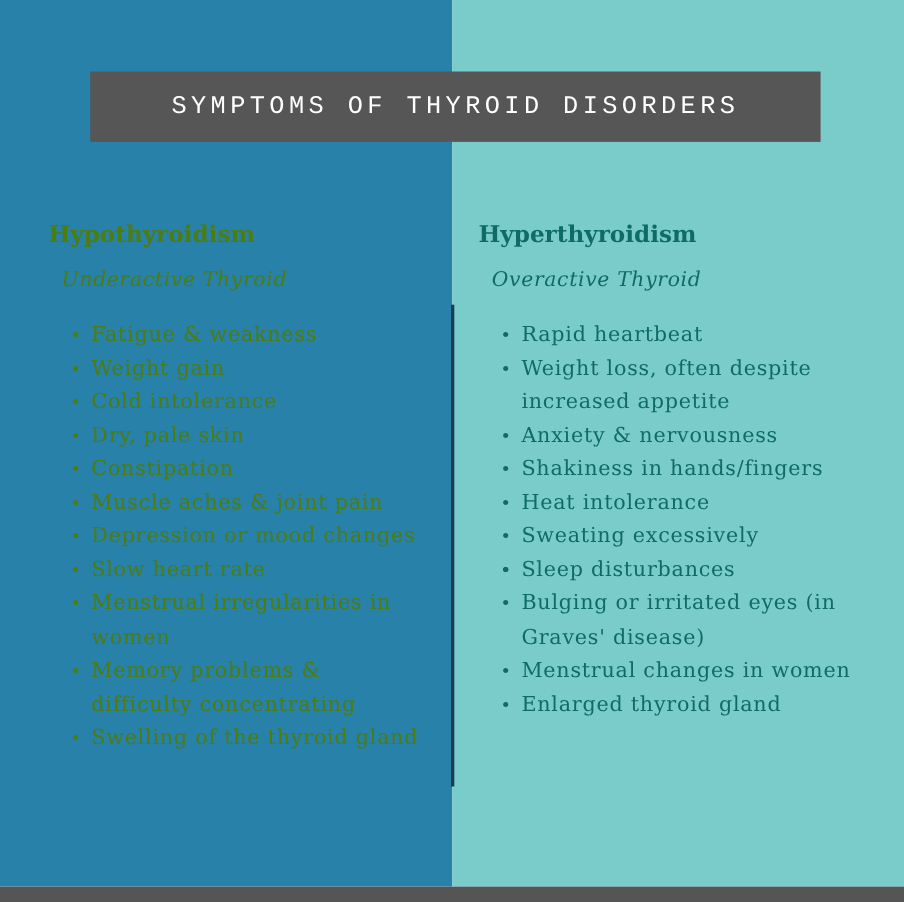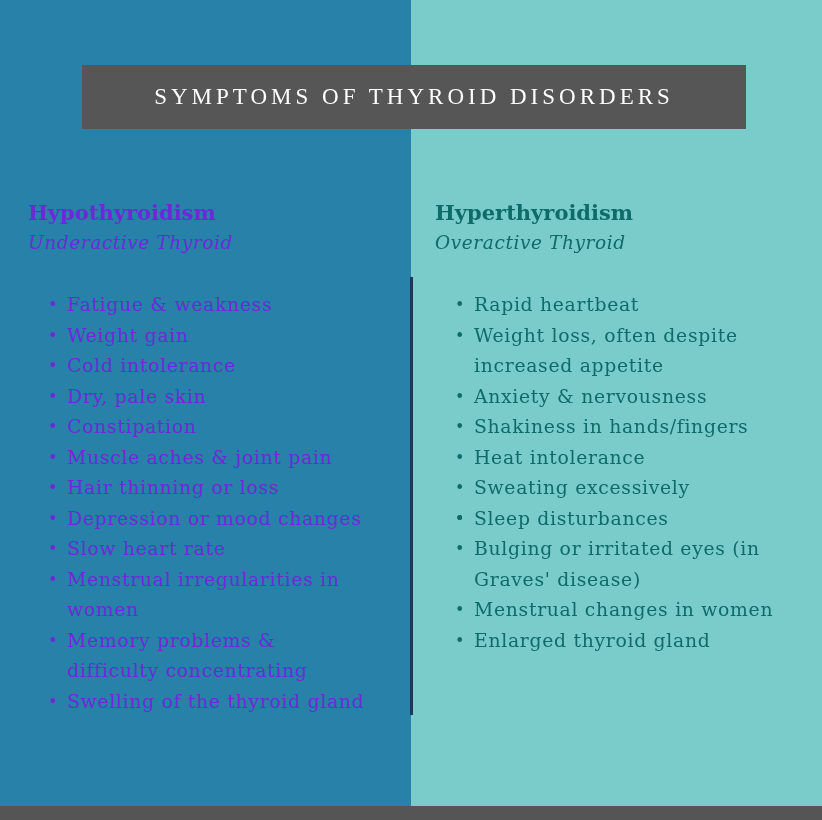--- a/index.html
+++ b/index.html
@@ -18,36 +18,36 @@
     .footer-bar {
       position: absolute; left: 0; top: 806px; width: 822px; height: 14px;
       background: #565556;
     }
     .title-box {
       position: absolute; left: 82px; top: 65px; width: 664px; height: 64px;
       background: #575657;
       display: flex; align-items: center; justify-content: center;
     }
     .title-text {
-      color: #ffffff; font-family: Liberation Serif, serif;
+      color: #ffffff; font-family: Liberation Mono, monospace;
       font-size: 23px; letter-spacing: 4px; white-space: nowrap; text-align: center;
     }
     .divider {
       position: absolute; left: 410px; top: 277px; width: 3px; height: 438px;
       background: #1b3a55;
     }
     .col { position: absolute; top: 198px; }
-    .col-left { left: 28px; width: 375px; color: #6d28d9; }
+    .col-left { left: 44px; width: 375px; color: #4d7c0f; }
     .col-right { left: 435px; width: 375px; color: #0e6b68; }
     .col h2 {
       margin: 0; font-size: 21px; font-weight: bold; line-height: 30px;
       font-family: "DejaVu Serif", serif;
     }
     .col .sub {
-      margin: 0; font-size: 18.5px; font-style: italic; line-height: 30px;
+      margin: 12px; font-size: 18.5px; font-style: italic; line-height: 30px;
       letter-spacing: 0.6px;
     }
     ul.list {
       list-style: none; margin: 0; padding: 0;
       position: absolute; top: 92px;
     }
     .col-left ul.list { left: 20px; }
     .col-right ul.list { left: 20px; }
     ul.list li {
       position: relative; padding-left: 19px;
@@ -74,21 +74,21 @@
 <div class="col col-left">
   <h2>Hypothyroidism</h2>
   <p class="sub">Underactive Thyroid</p>
   <ul class="list">
     <li><span class="bullet">•</span><span>Fatigue &amp; weakness</span></li>
     <li><span class="bullet">•</span><span>Weight gain</span></li>
     <li><span class="bullet">•</span><span>Cold intolerance</span></li>
     <li><span class="bullet">•</span><span>Dry, pale skin</span></li>
     <li><span class="bullet">•</span><span>Constipation</span></li>
     <li><span class="bullet">•</span><span>Muscle aches &amp; joint pain</span></li>
-    <li><span class="bullet">•</span><span>Hair thinning or loss</span></li>
+    <li><span class="bullet">•</span></li>
     <li><span class="bullet">•</span><span>Depression or mood changes</span></li>
     <li><span class="bullet">•</span><span>Slow heart rate</span></li>
     <li><span class="bullet">•</span><span>Menstrual irregularities in
 women</span></li>
     <li><span class="bullet">•</span><span>Memory problems &amp;
 difficulty concentrating</span></li>
     <li><span class="bullet">•</span><span>Swelling of the thyroid gland</span></li>
   </ul>
 </div>
 

